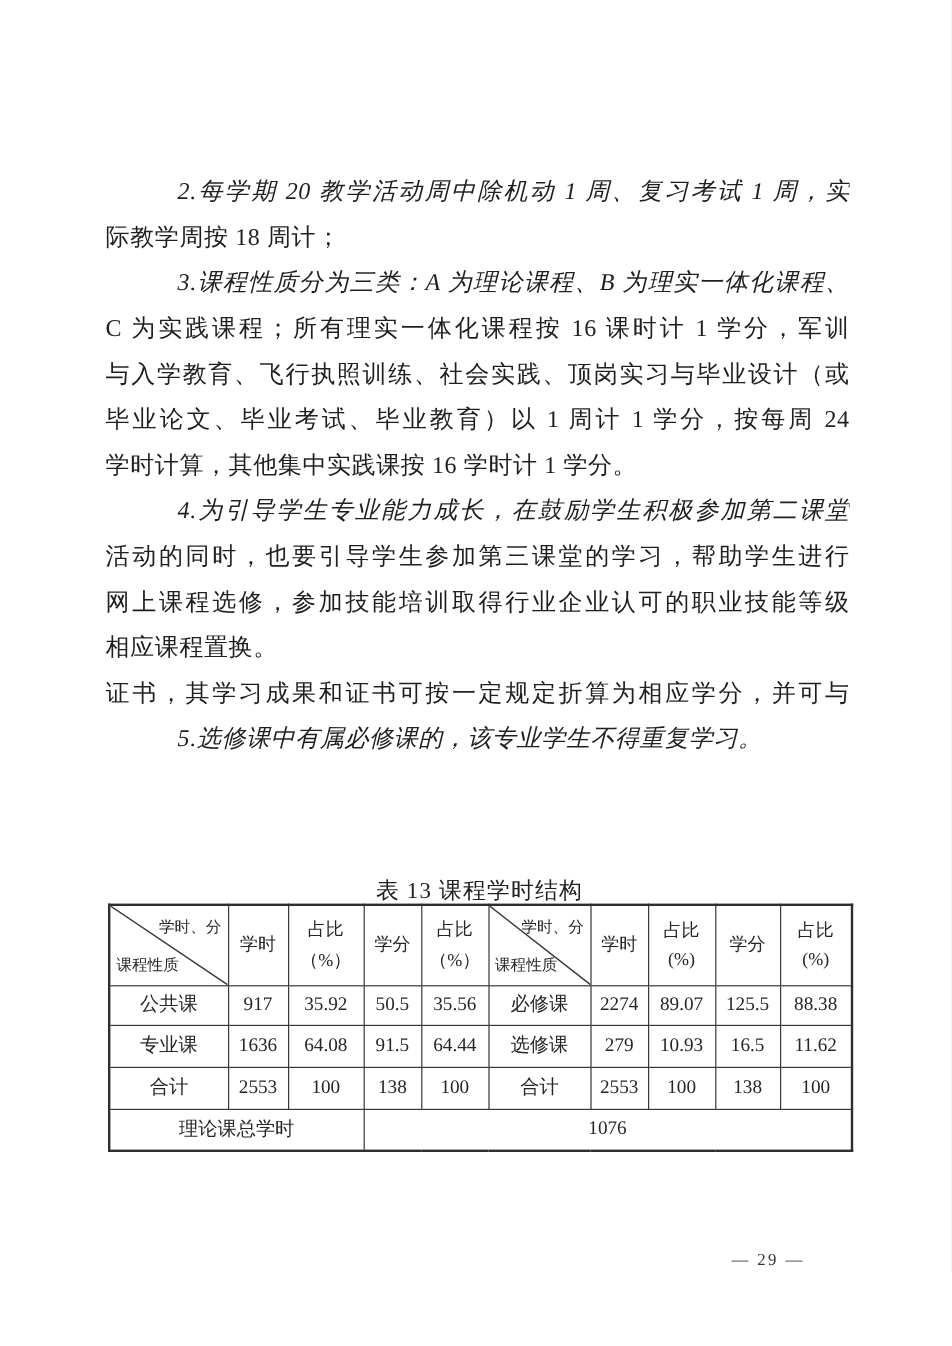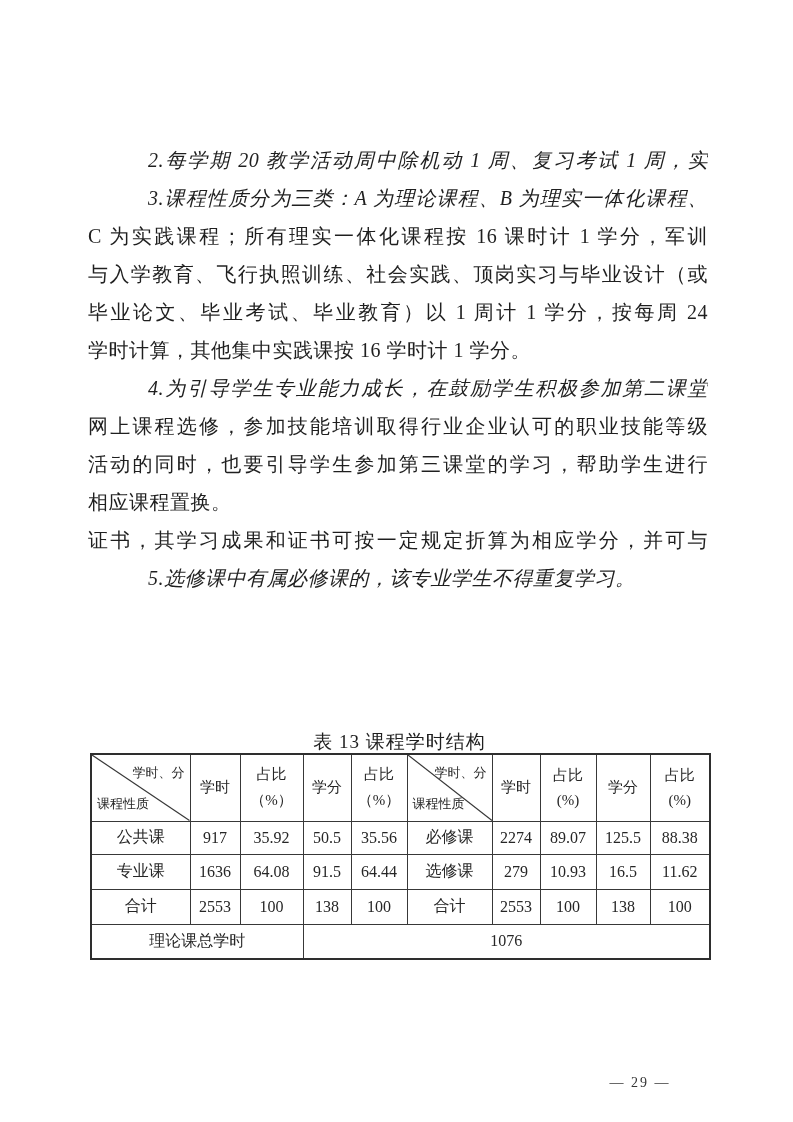--- a/index.html
+++ b/index.html
@@ -97,46 +97,46 @@
   
   .pagenum {
     position: absolute;
     top: 1043px;
     left: 597px;
     width: 86px;
     text-align: center;
     font-size: 14px;
     color: #333333;
     letter-spacing: 2px;
-    margin-top: 32px;
   }
 </style>
 </head>
 <body>
 
 <div class="page">
 
   <div class="text-block">
 
     <div>
       <div class="tline first">2.每学期 20 教学活动周中除机动 1 周、复习考试 1 周，实</div>
+      <div class="tline endline">际教学周按 18 周计；</div>
     </div>
 
     <div>
       <div class="tline first">3.课程性质分为三类：A 为理论课程、B 为理实一体化课程、</div>
       <div class="tline">C 为实践课程；所有理实一体化课程按 16 课时计 1 学分，军训</div>
       <div class="tline">与入学教育、飞行执照训练、社会实践、顶岗实习与毕业设计（或</div>
       <div class="tline">毕业论文、毕业考试、毕业教育）以 1 周计 1 学分，按每周 24</div>
       <div class="tline endline">学时计算，其他集中实践课按 16 学时计 1 学分。</div>
     </div>
 
     <div>
       <div class="tline first">4.为引导学生专业能力成长，在鼓励学生积极参加第二课堂</div>
+      <div class="tline">活动的同时，也要引导学生参加第三课堂的学习，帮助学生进行</div>
       <div class="tline">网上课程选修，参加技能培训取得行业企业认可的职业技能等级</div>
-      <div class="tline">活动的同时，也要引导学生参加第三课堂的学习，帮助学生进行</div>
       <div class="tline endline">相应课程置换。</div>
       <div class="tline">证书，其学习成果和证书可按一定规定折算为相应学分，并可与</div>
     </div>
 
     <div>
       <div class="tline first endline">5.选修课中有属必修课的，该专业学生不得重复学习。</div>
     </div>
   </div>
 
   <div class="table-title">表 13 课程学时结构</div>

